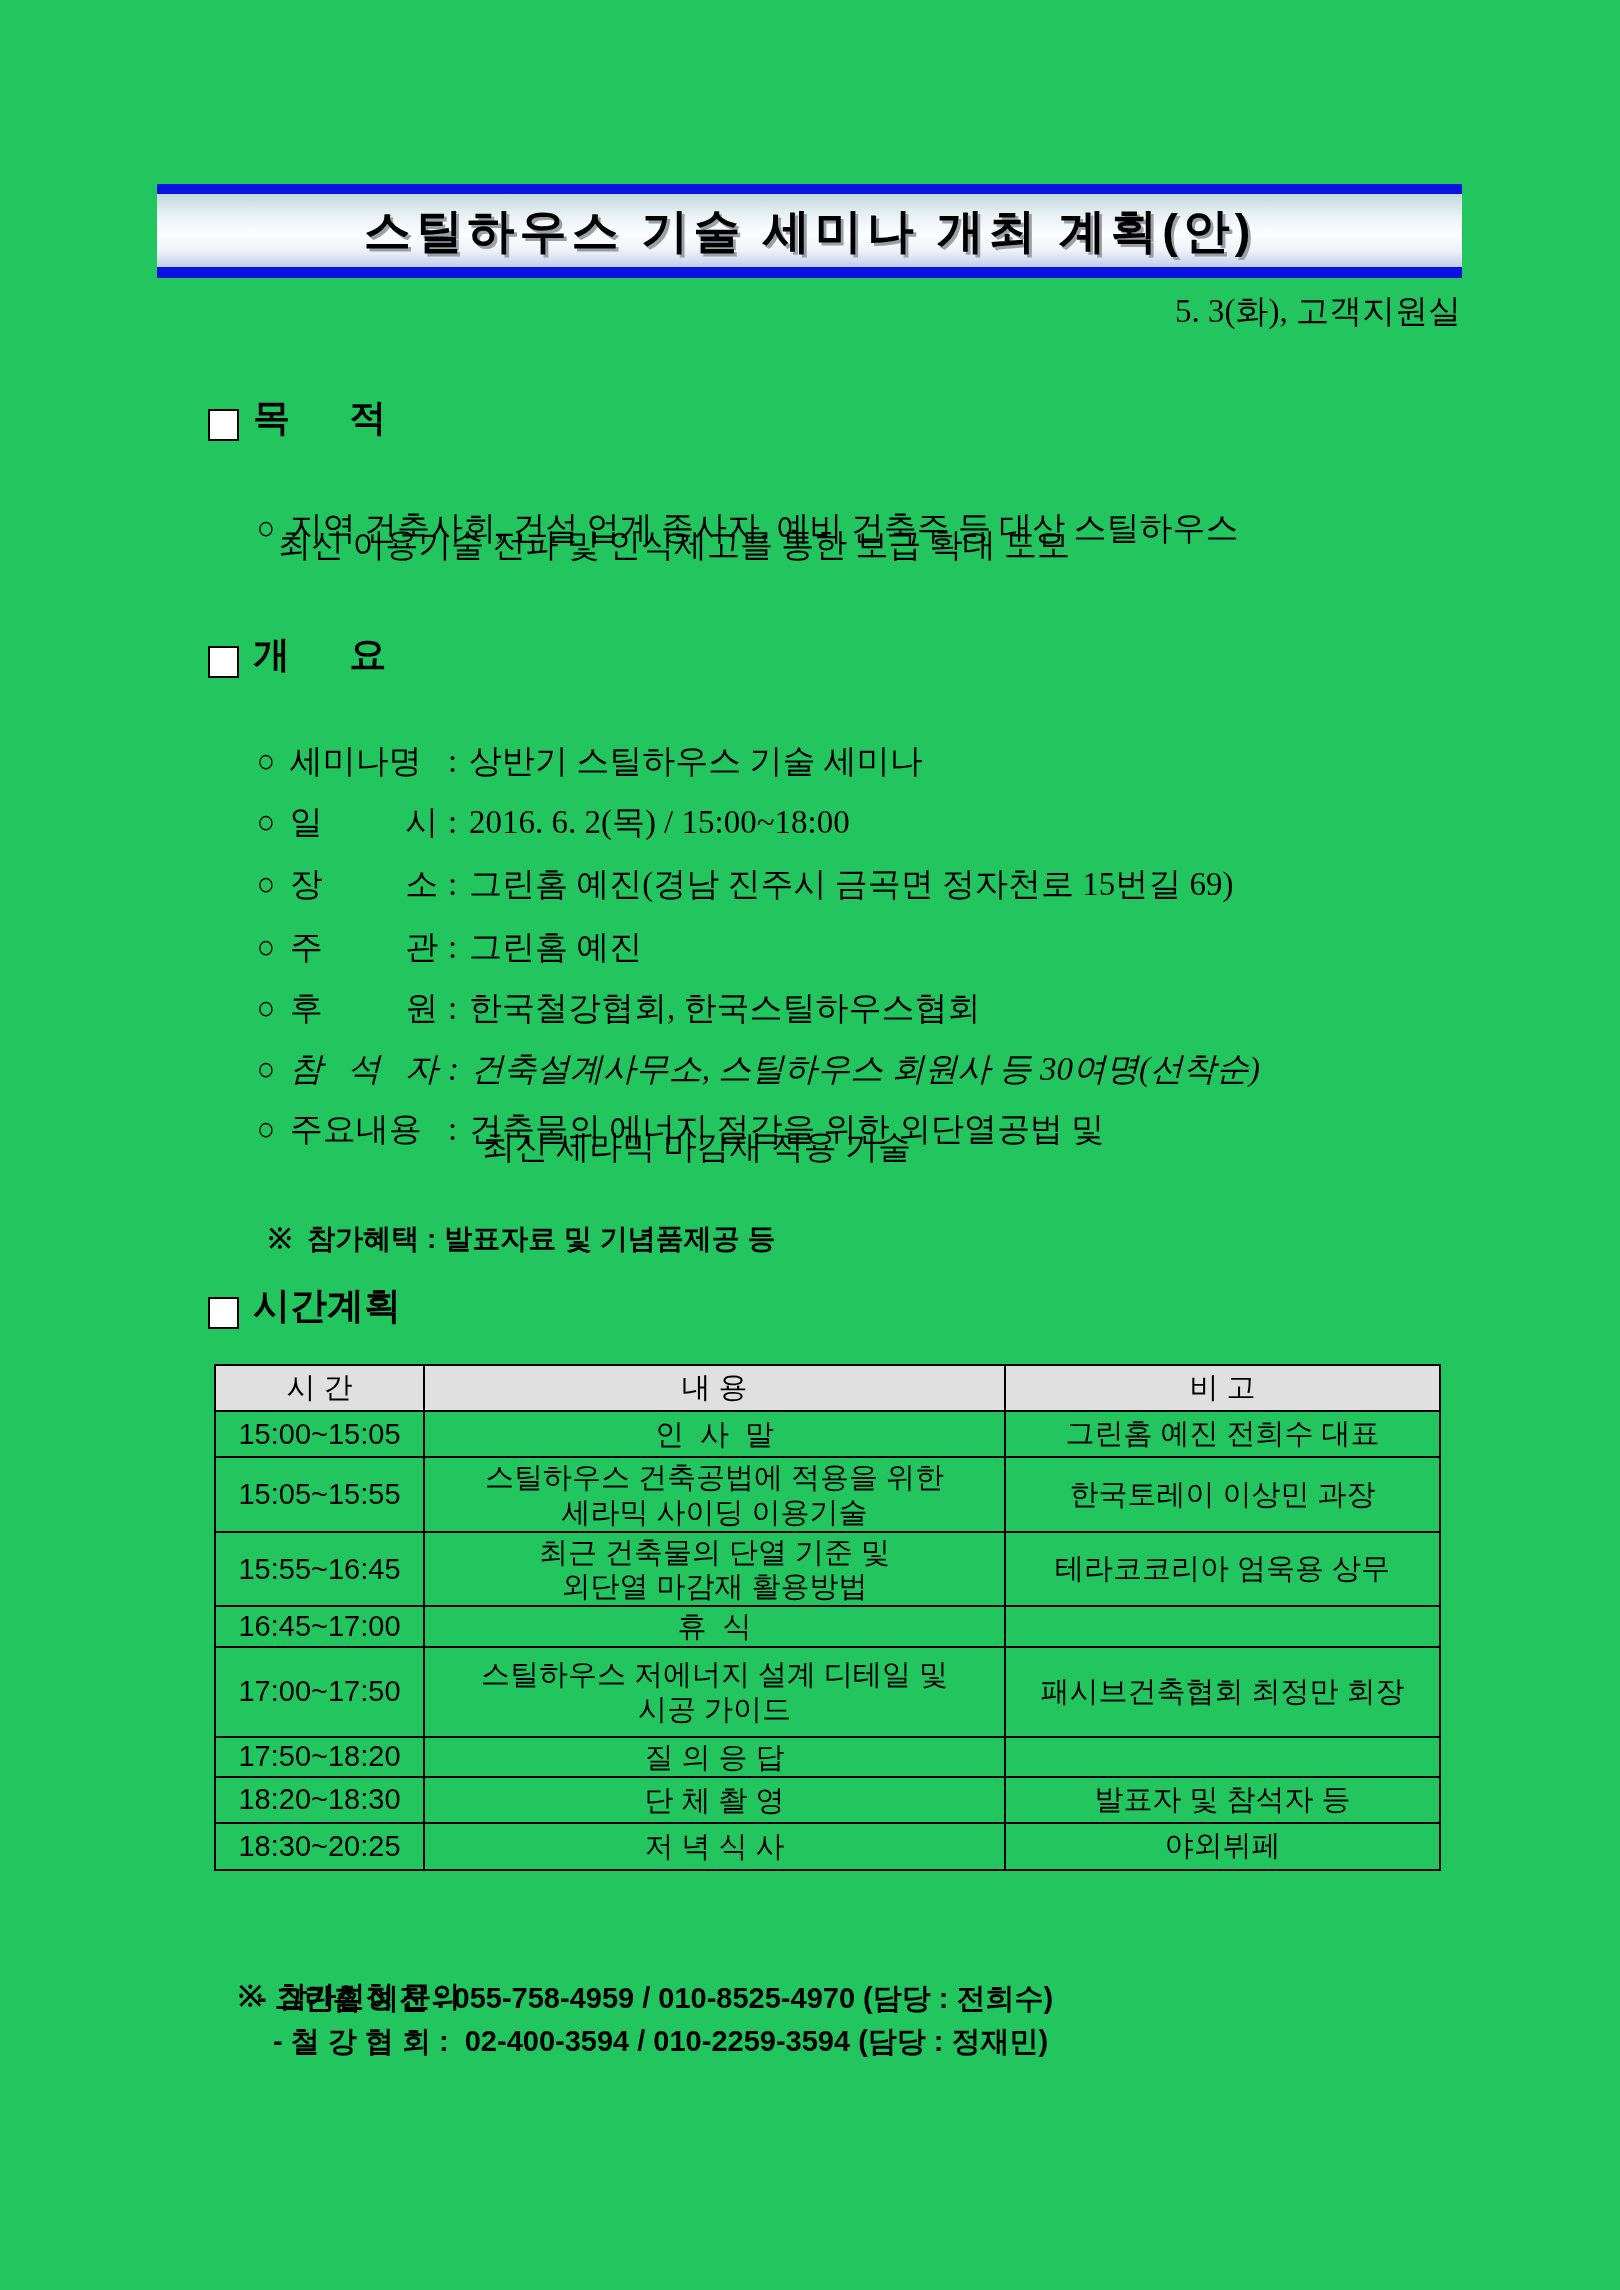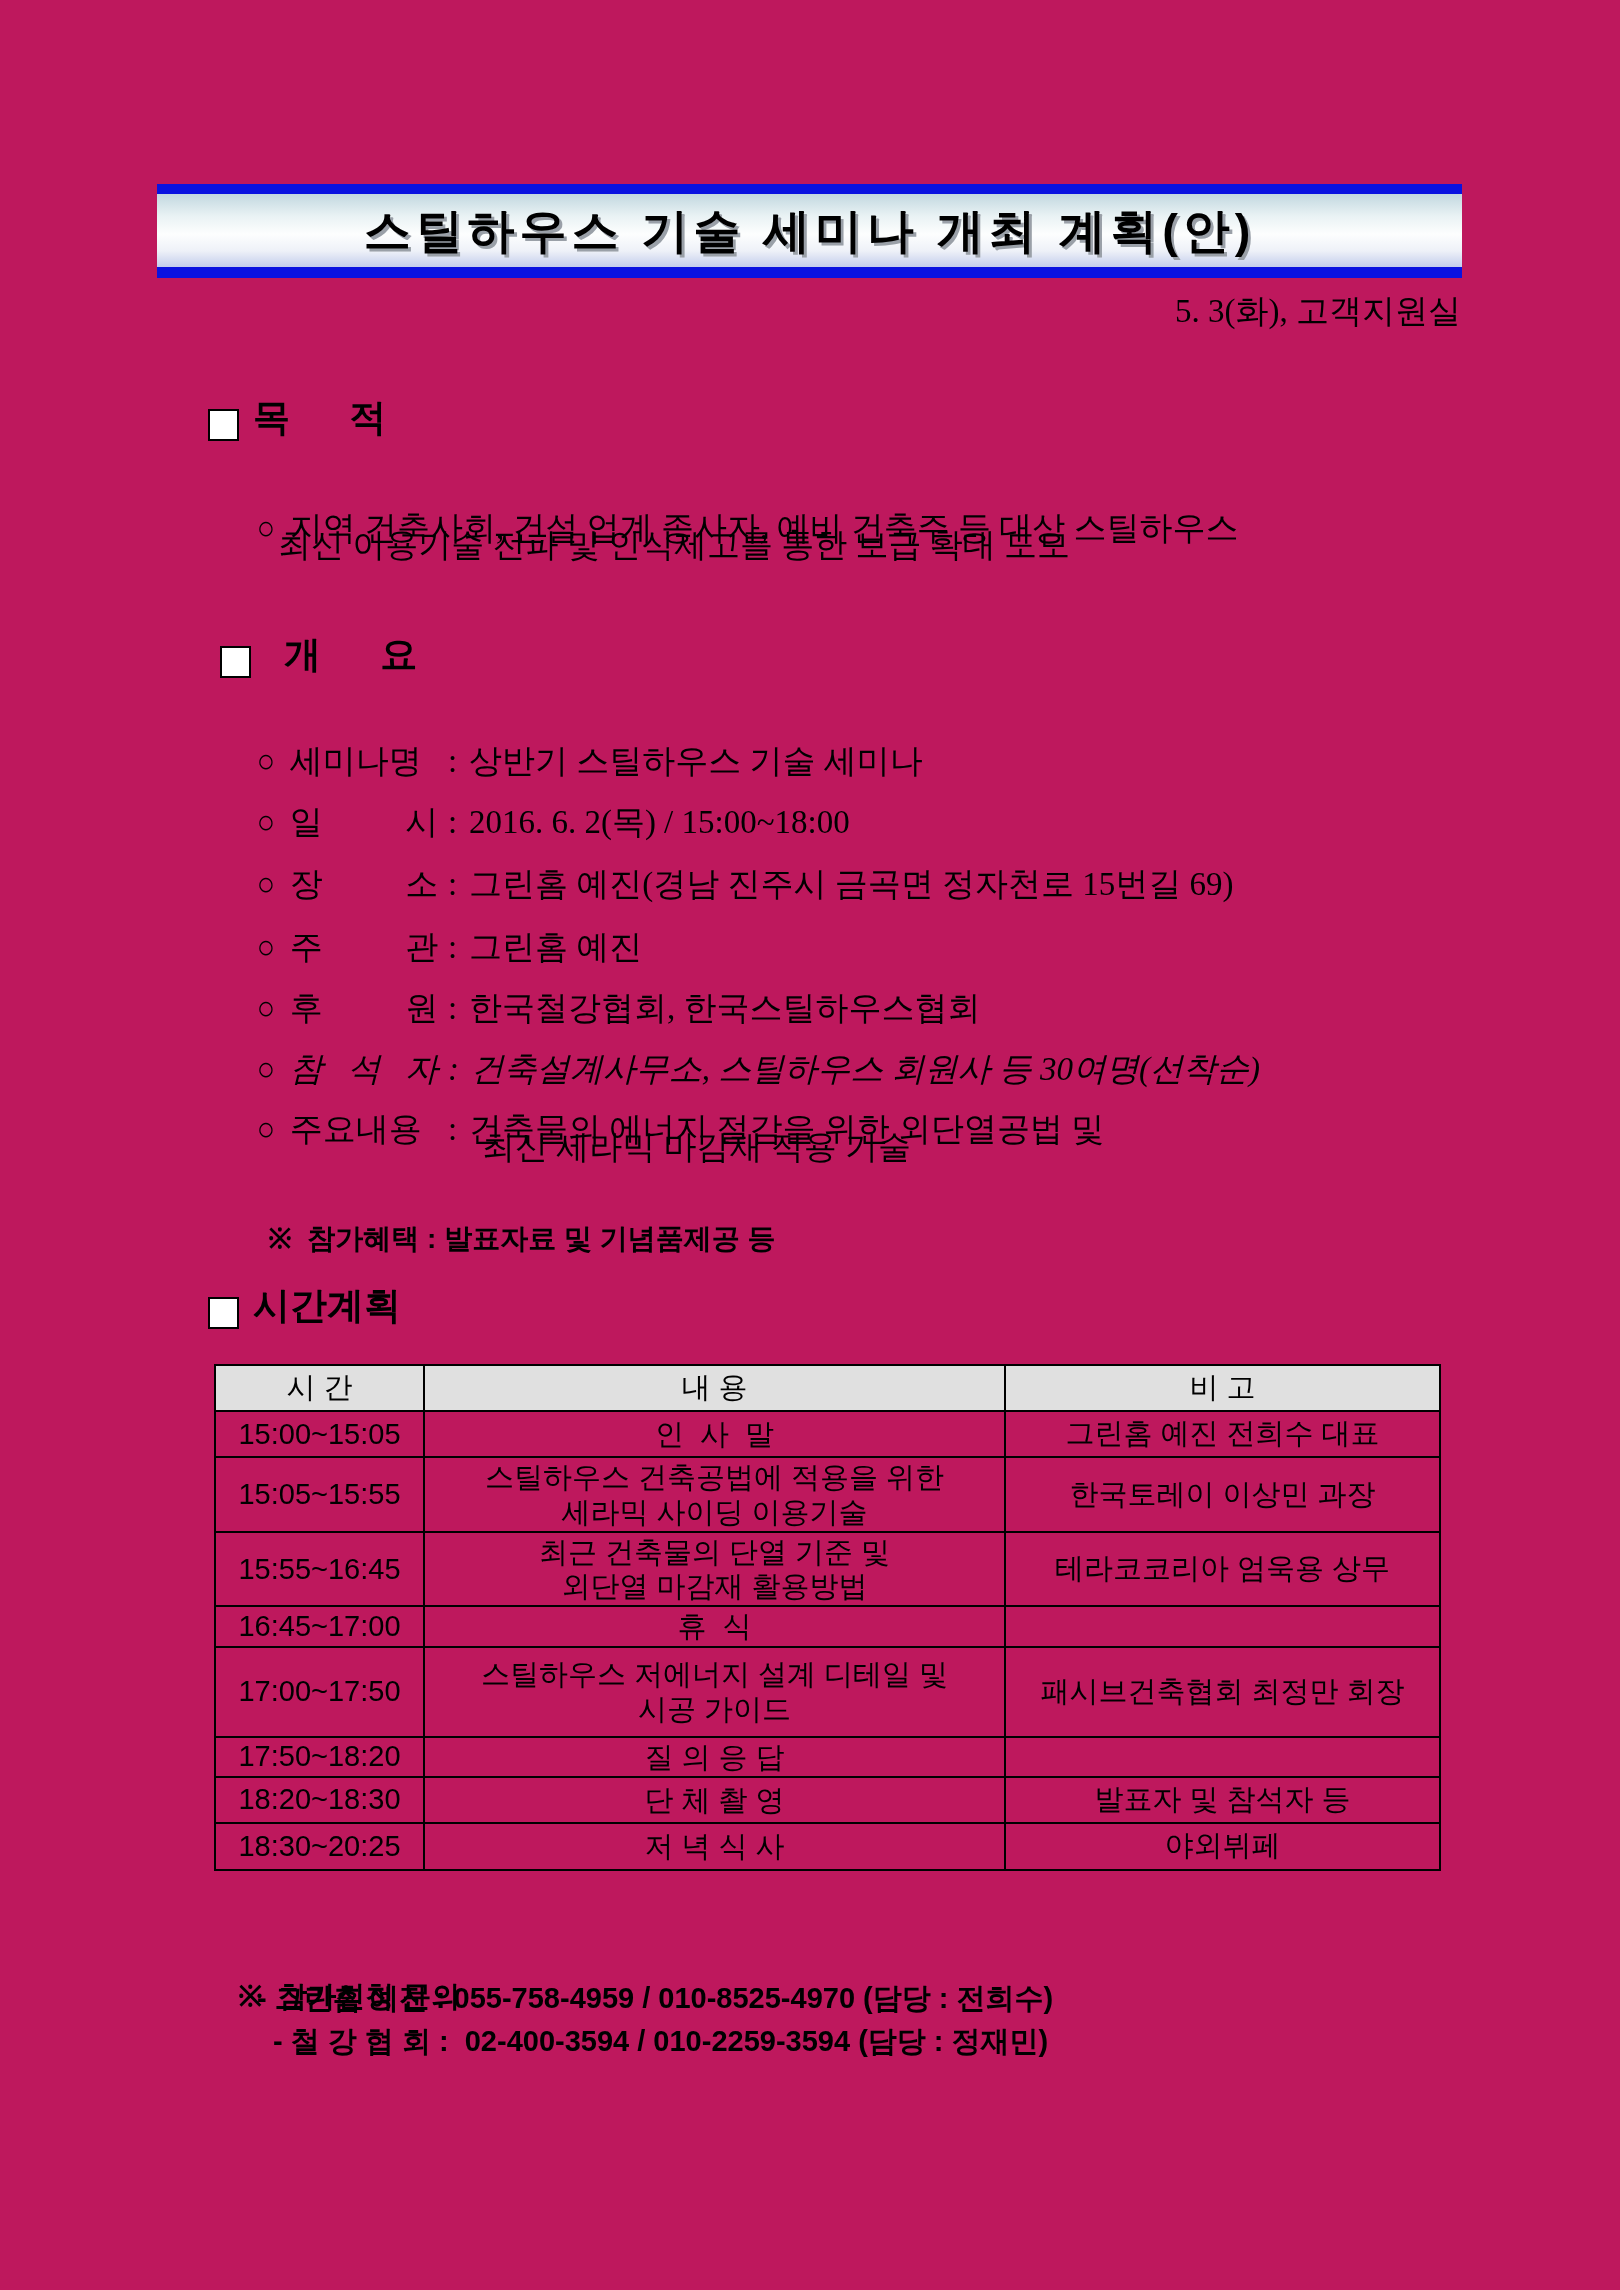--- a/index.html
+++ b/index.html
@@ -1,17 +1,17 @@
 <!DOCTYPE html>
 <html><head>
 <meta charset="utf-8">
 <style>
   html,body { margin:0; padding:0; background:#ffffff; }
   .page {
-    position:relative; width:1620px; height:2291px; background:#be185d;
+    position:relative; width:1620px; height:2291px; background:#22c55e;
     font-family:"Liberation Serif", serif; color:#000; overflow:hidden;
   }
 
   
   .banner { position:absolute; top:184px; left:157px; width:1305px; }
   .banner .bar { height:9.8px; background:#0a12e0; }
   .banner .bar.bottom { height:10.8px; }
   .banner-body {
     height:73px; text-align:center;
     background:linear-gradient(180deg,#c2d8e0 0%,#e9f2f4 30%,#fdfefe 55%,#eef1f8 78%,#c3cdec 100%);
@@ -94,21 +94,21 @@
 
   <div class="sec" style="top:400px; left:208px;">
     <span class="chk"></span>
     <span class="spread">목 적</span>
   </div>
   <div class="b-row" style="top:467px; left:223px;">
     <span class="bullet">○</span><span>지역 건축사회, 건설 업계 종사자, 예비 건축주 등 대상 스틸하우스</span>
   </div>
   <div class="plain" style="top:525px; left:278px;">최신 이용기술 전파 및 인식제고를 통한 보급 확대 도모</div>
 
-  <div class="sec" style="top:637px; left:220px;gap:19px;">
+  <div class="sec" style="top:637px; left:208px;">
     <span class="chk"></span>
     <span class="spread">개 요</span>
   </div>
 
   <div class="b-row" style="top:700px; left:223px;">
     <span class="bullet">○</span><span class="ov-label">세미나명</span><span class="colon">:</span><span>상반기 스틸하우스 기술 세미나</span>
   </div>
   <div class="b-row" style="top:761px; left:223px;">
     <span class="bullet">○</span><span class="ov-label">일 시</span><span class="colon">:</span><span>2016. 6. 2(목) / 15:00~18:00</span>
   </div>

